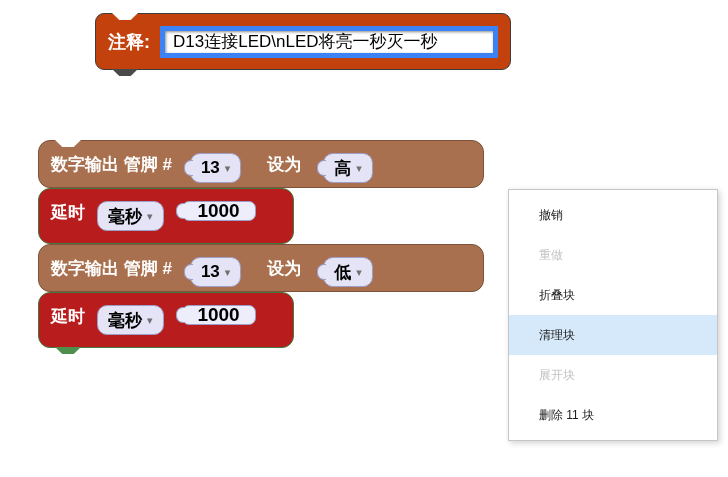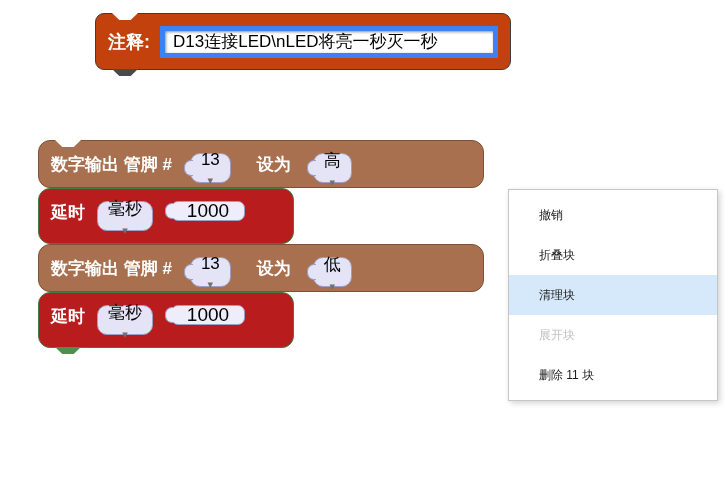--- a/index.html
+++ b/index.html
@@ -32,23 +32,22 @@
     clip-path:polygon(0 0,100% 0,72% 100%,28% 100%);
   }
   .bump-green{background:#4d904d;}
   .bump-gray{background:#4a4a4c;}
 
   
   .field{
     position:relative;box-sizing:border-box;
     background:#e4e4f6;border:1px solid #9d9dc7;border-radius:10px;
     height:30px;display:flex;align-items:center;justify-content:center;
-    gap:5px;color:#000;font-weight:normal;font-size:17px;padding:0 10px;
+    gap:5px;color:#000;font-weight:bold;font-size:17px;padding:0 10px;
     white-space:nowrap;
-    flex-direction:column;
   }
   .field.plug::before{
     content:"";position:absolute;left:-7px;top:50%;transform:translateY(-50%);
     width:8px;height:14px;background:inherit;
     border:1px solid #9d9dc7;border-right:none;border-radius:7px 0 0 7px;
   }
   .field.number{
     background:#ededfb;border-radius:7px;height:20px;font-size:19px;
     min-width:74px;
   }
@@ -149,19 +148,20 @@
       <span>毫秒</span>
       <span class="arrow">▾</span>
     </div>
     <div class="field number plug sp18">
       <span>1000</span>
     </div>
   </div>
 
   <div class="context-menu">
     <div class="menu-item">撤销</div>
+    <div class="menu-item disabled">重做</div>
     <div class="menu-item">折叠块</div>
     <div class="menu-item highlighted">清理块</div>
     <div class="menu-item disabled">展开块</div>
     <div class="menu-item">删除 11 块</div>
   </div>
 
 </div>
 
 </body></html>

